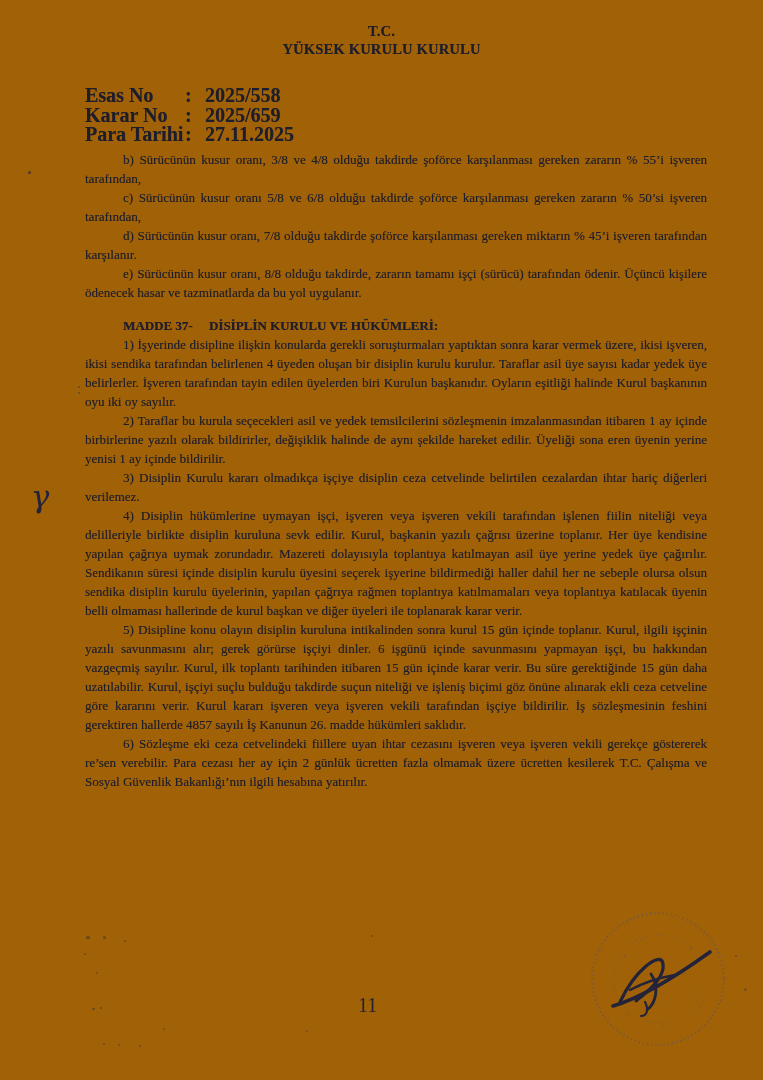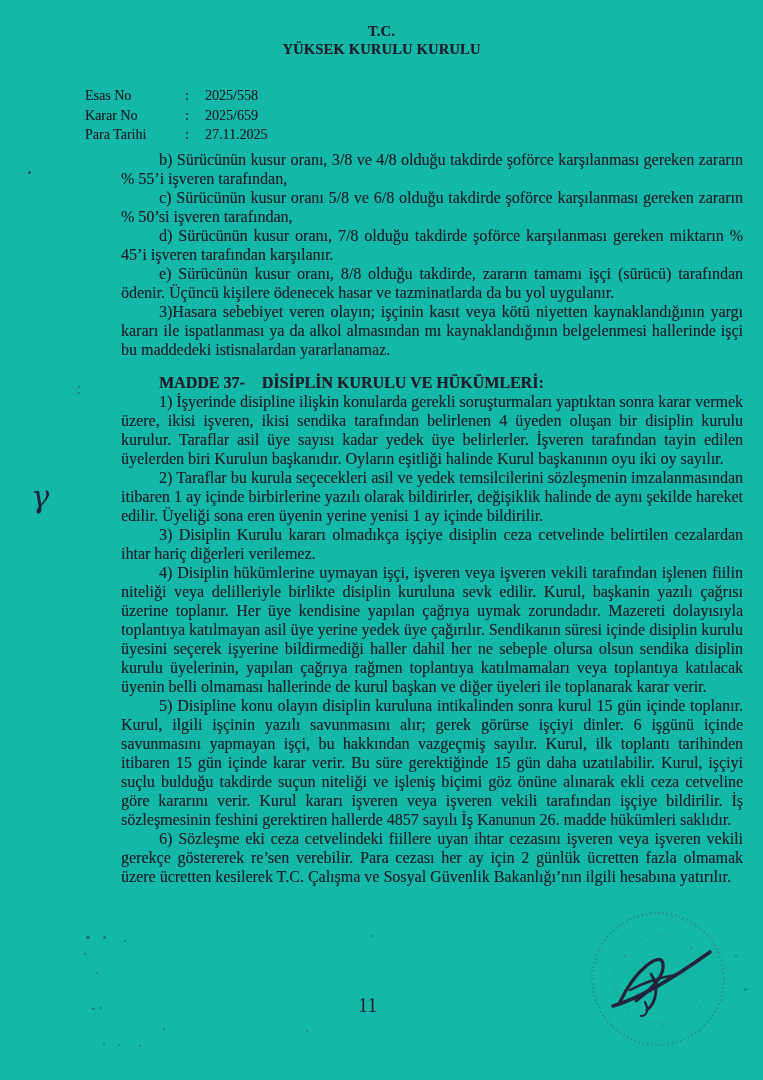--- a/index.html
+++ b/index.html
@@ -1,57 +1,56 @@
 <!DOCTYPE html>
 <html lang="tr"><head>
 <meta charset="utf-8">
 <style>
   html, body { margin: 0; padding: 0; background: #ffffff; }
   .page {
     position: relative;
     width: 763px;
     height: 1080px;
-    background: #14b8a6;
+    background: #a16207;
     overflow: hidden;
     font-family: "Liberation Serif", serif;
     color: #1d1d2b;
   }
   
   .doc-header {
     position: absolute;
     top: 22px; left: 0; right: 0;
     text-align: center;
     font-weight: bold;
     font-size: 14.5px;
     line-height: 18px;
     letter-spacing: .2px;
     text-shadow: .3px 0 0 rgba(29,29,43,.55);
   }
   
   .case-info {
     position: absolute;
     top: 86px; left: 85px;
-    font-weight: normal;
-    font-size: 14px;
+    font-weight: bold;
+    font-size: 20px;
     line-height: 19.5px;
     text-shadow: .3px 0 0 rgba(29,29,43,.5);
   }
   .case-row { display: flex; }
   .case-label { width: 100px; }
   .case-colon { width: 20px; }
   
   .doc-body {
     position: absolute;
     top: 150px; left: 85px;
     width: 622px;
-    font-size: 16px;
+    font-size: 13px;
     line-height: 19px;
     text-align: justify;
     text-shadow: .3px 0 0 rgba(29,29,43,.45);
-    margin-left: 36px;
   }
   .doc-body p { margin: 0; text-indent: 38px; }
   .section-heading {
     margin-top: 14px !important;
     font-weight: bold;
     text-shadow: .4px 0 0 rgba(29,29,43,.6);
   }
   .section-heading .h-num { margin-right: 13px; }
   
   .margin-mark {
@@ -105,21 +104,20 @@
       <span class="case-colon">:</span>
       <span class="case-value">27.11.2025</span>
     </div>
   </div>
 
   <div class="doc-body">
     <p>b) Sürücünün kusur oranı, 3/8 ve 4/8 olduğu takdirde şoförce karşılanması gereken zararın % 55’i işveren tarafından,</p>
     <p>c) Sürücünün kusur oranı 5/8 ve 6/8 olduğu takdirde şoförce karşılanması gereken zararın % 50’si işveren tarafından,</p>
     <p>d) Sürücünün kusur oranı, 7/8 olduğu takdirde şoförce karşılanması gereken miktarın % 45’i işveren tarafından karşılanır.</p>
     <p>e) Sürücünün kusur oranı, 8/8 olduğu takdirde, zararın tamamı işçi (sürücü) tarafından ödenir. Üçüncü kişilere ödenecek hasar ve tazminatlarda da bu yol uygulanır.</p>
-    <p>3)Hasara sebebiyet veren olayın; işçinin kasıt veya kötü niyetten kaynaklandığının yargı kararı ile ispatlanması ya da alkol almasından mı kaynaklandığının belgelenmesi hallerinde işçi bu maddedeki istisnalardan yararlanamaz.</p>
 
     <p class="section-heading">
       <span class="h-num">MADDE 37-</span>
       <span class="h-title">DİSİPLİN KURULU VE HÜKÜMLERİ:</span>
     </p>
 
     <p>1) İşyerinde disipline ilişkin konularda gerekli soruşturmaları yaptıktan sonra karar vermek üzere, ikisi işveren, ikisi sendika tarafından belirlenen 4 üyeden oluşan bir disiplin kurulu kurulur. Taraflar asil üye sayısı kadar yedek üye belirlerler. İşveren tarafından tayin edilen üyelerden biri Kurulun başkanıdır. Oyların eşitliği halinde Kurul başkanının oyu iki oy sayılır.</p>
     <p>2) Taraflar bu kurula seçecekleri asil ve yedek temsilcilerini sözleşmenin imzalanmasından itibaren 1 ay içinde birbirlerine yazılı olarak bildirirler, değişiklik halinde de aynı şekilde hareket edilir. Üyeliği sona eren üyenin yerine yenisi 1 ay içinde bildirilir.</p>
     <p>3) Disiplin Kurulu kararı olmadıkça işçiye disiplin ceza cetvelinde belirtilen cezalardan ihtar hariç diğerleri verilemez.</p>
     <p>4) Disiplin hükümlerine uymayan işçi, işveren veya işveren vekili tarafından işlenen fiilin niteliği veya delilleriyle birlikte disiplin kuruluna sevk edilir. Kurul, başkanin yazılı çağrısı üzerine toplanır. Her üye kendisine yapılan çağrıya uymak zorundadır. Mazereti dolayısıyla toplantıya katılmayan asil üye yerine yedek üye çağırılır. Sendikanın süresi içinde disiplin kurulu üyesini seçerek işyerine bildirmediği haller dahil her ne sebeple olursa olsun sendika disiplin kurulu üyelerinin, yapılan çağrıya rağmen toplantıya katılmamaları veya toplantıya katılacak üyenin belli olmaması hallerinde de kurul başkan ve diğer üyeleri ile toplanarak karar verir.</p>

